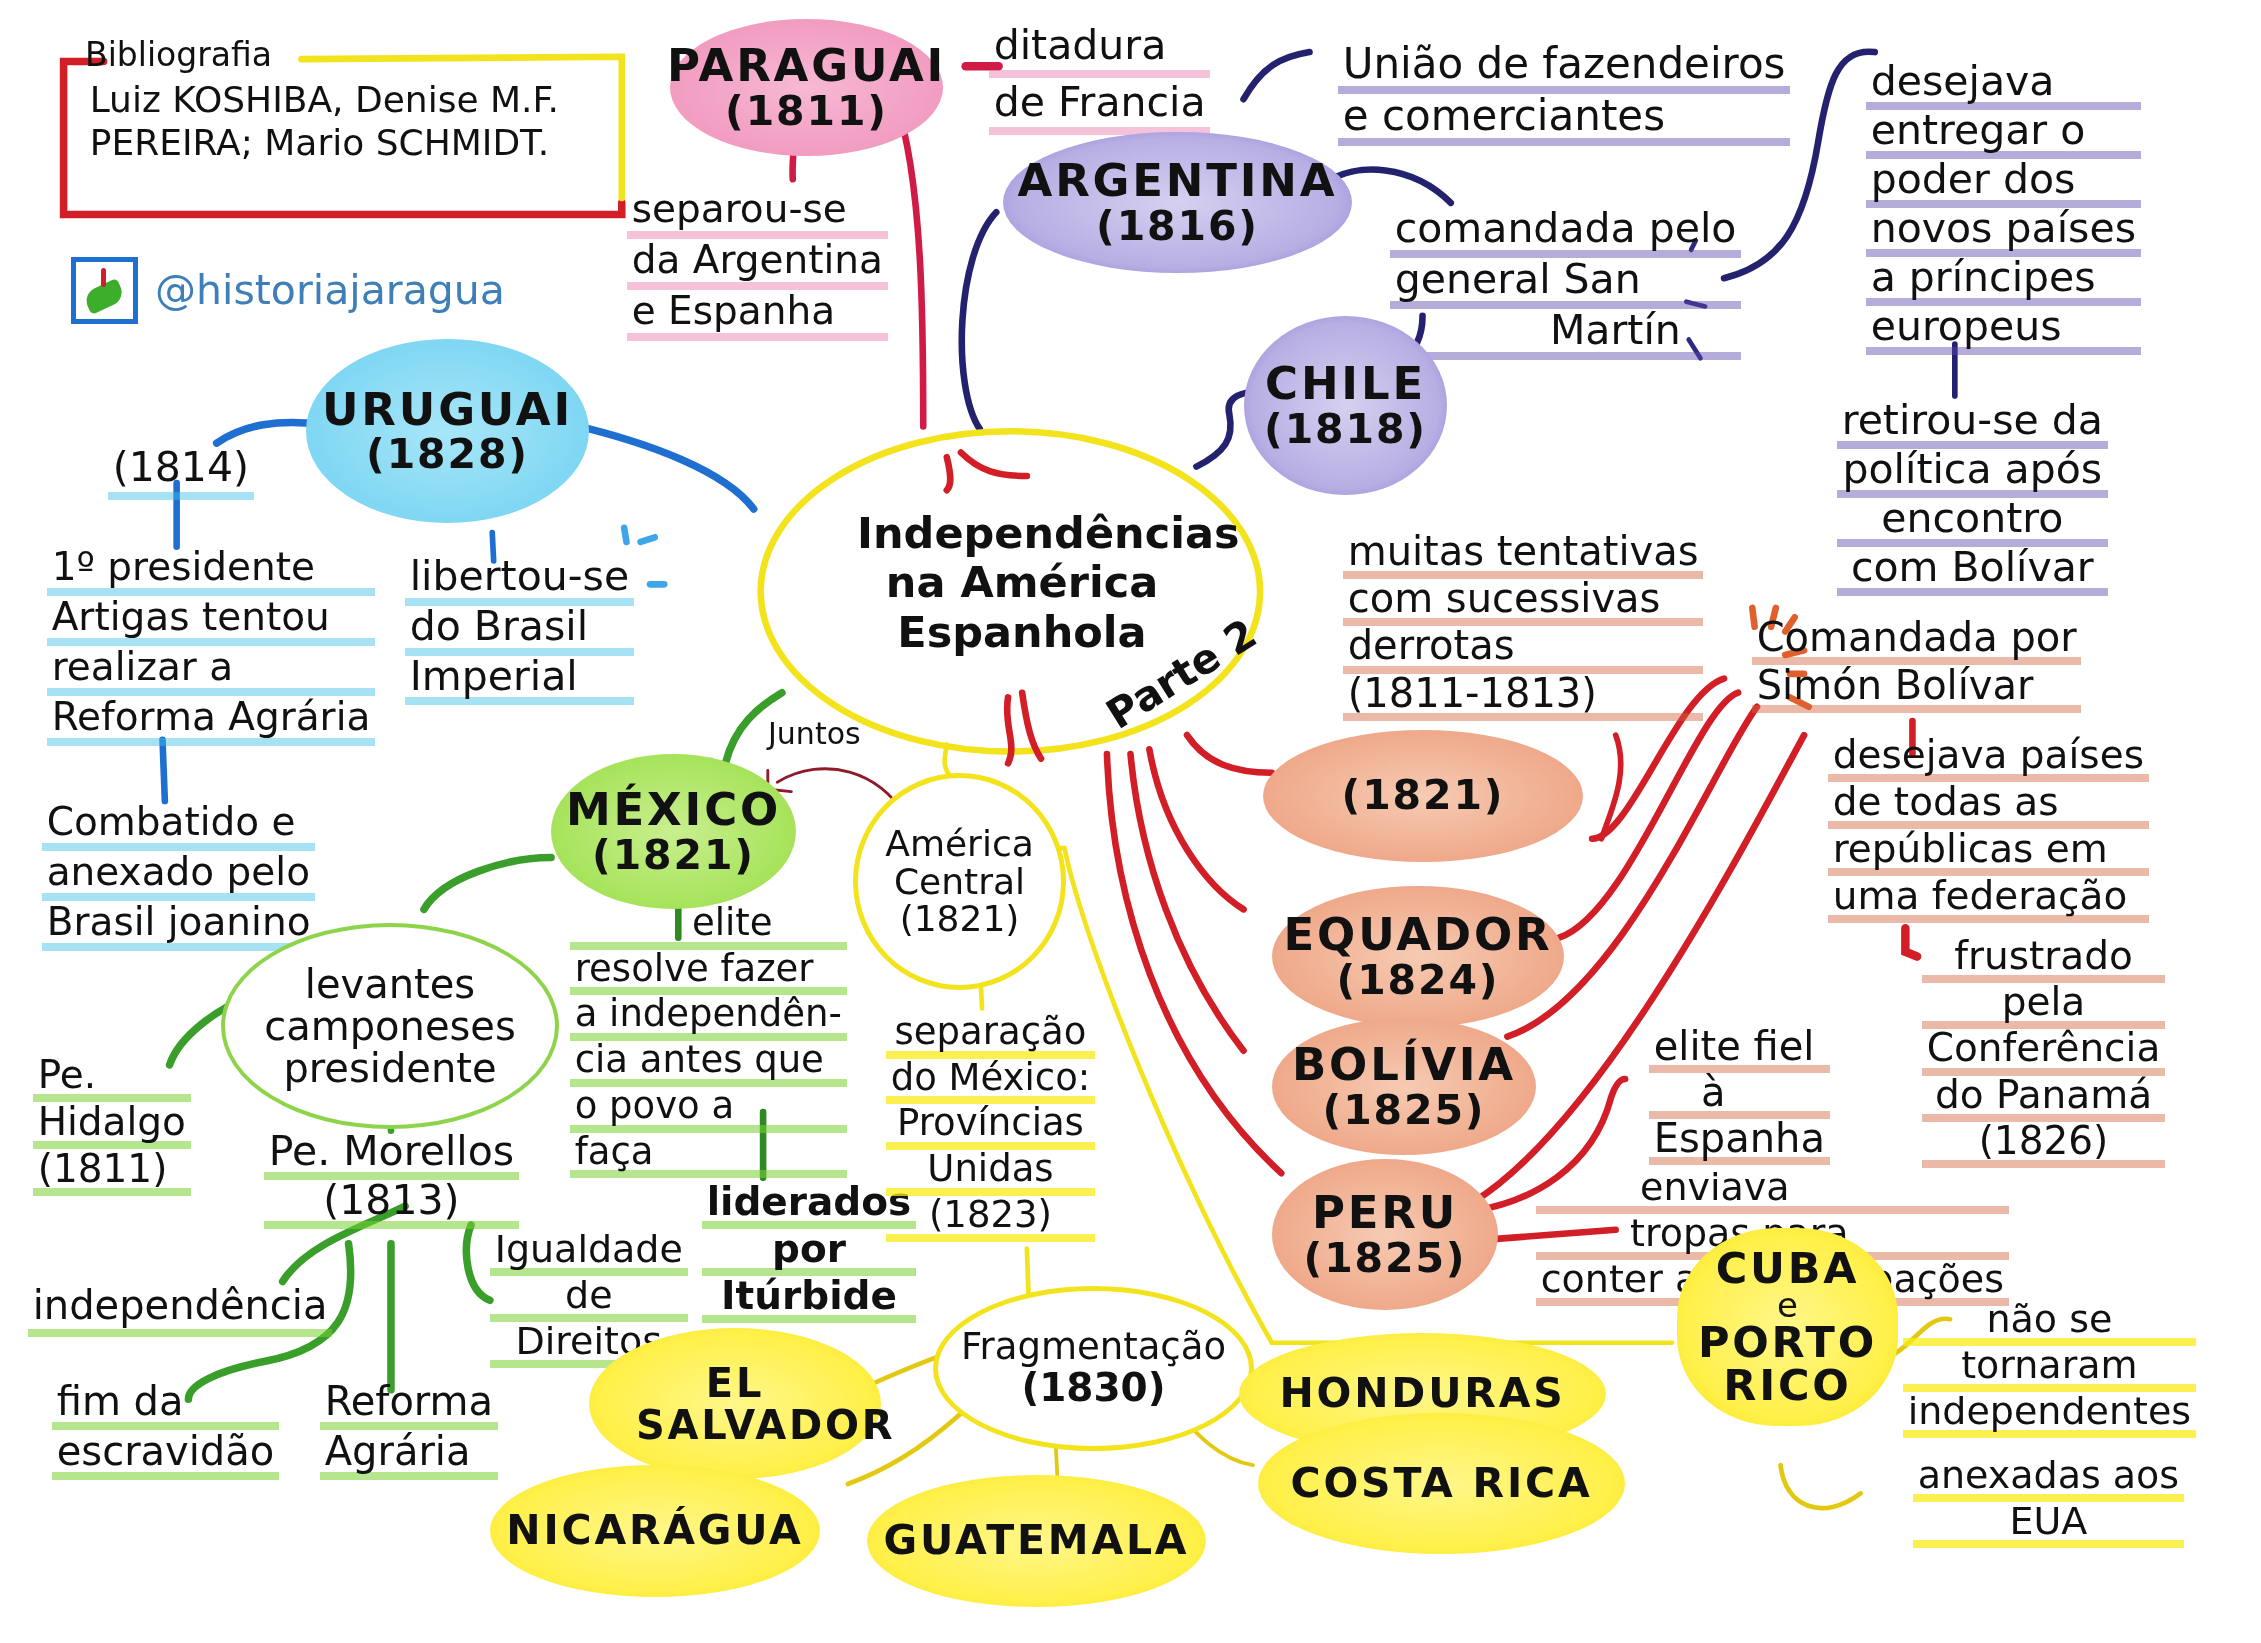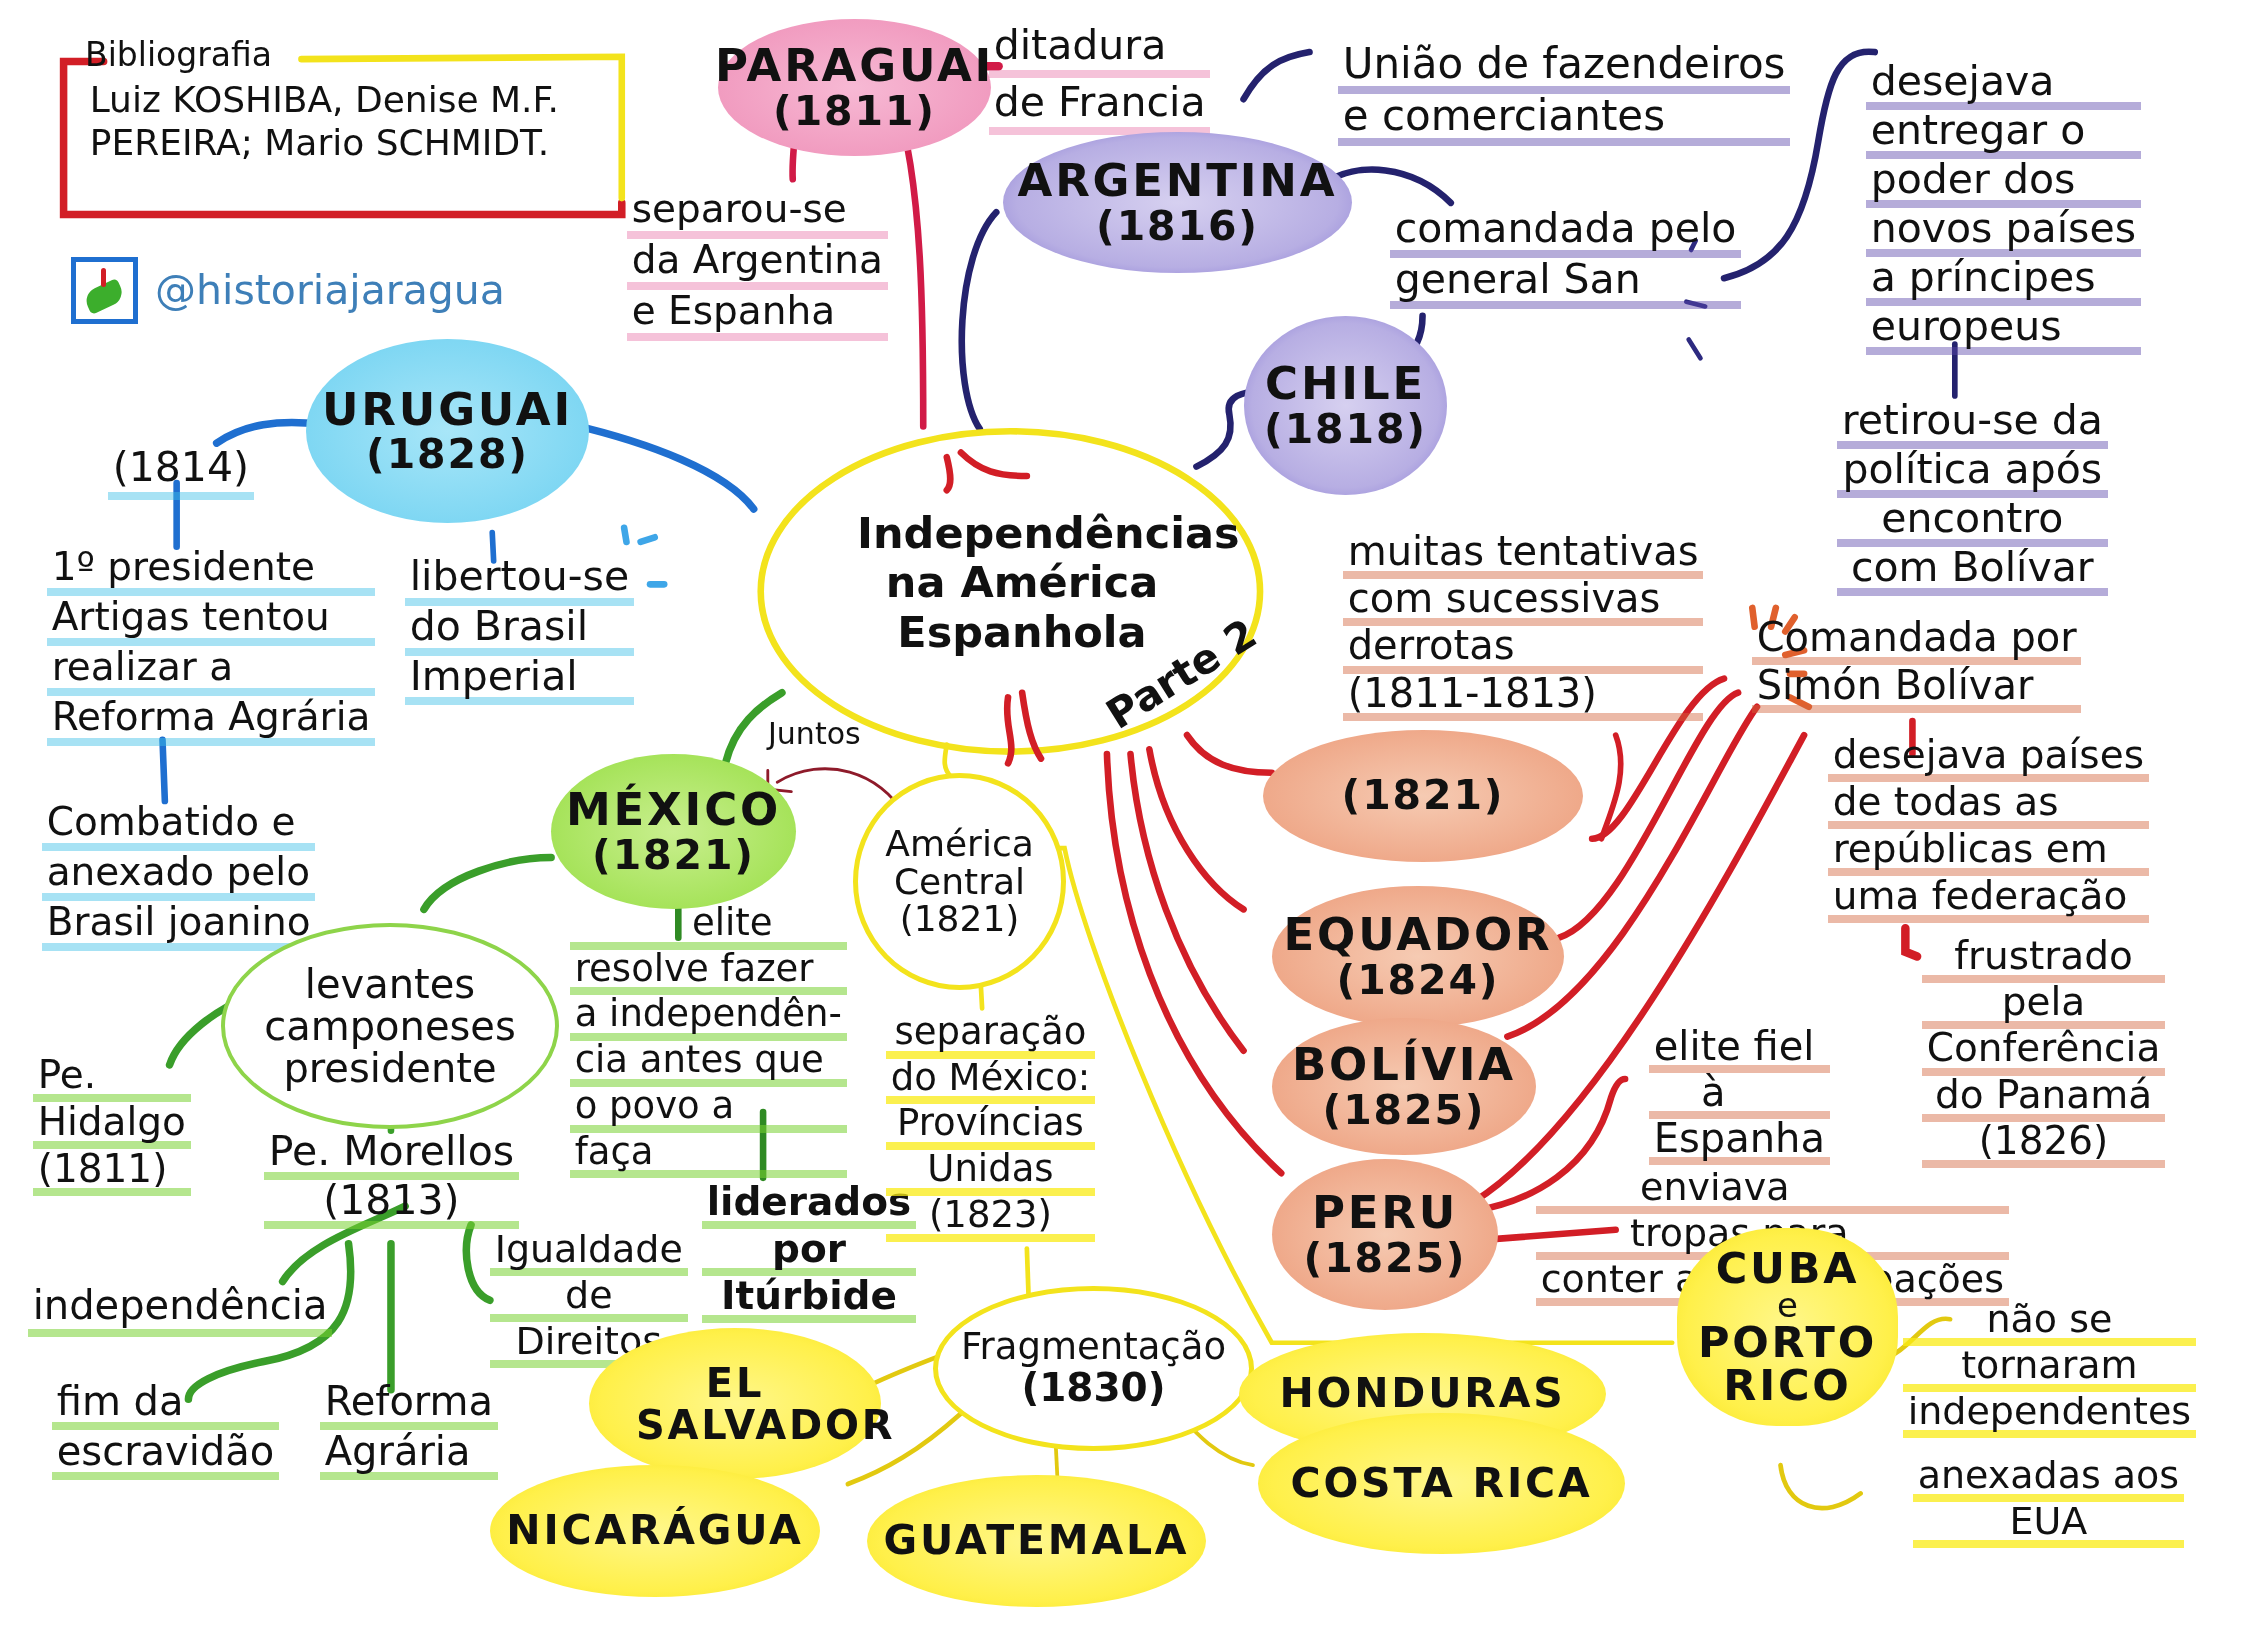--- a/index.html
+++ b/index.html
@@ -134,21 +134,21 @@
 </div>
 <div class="note" style="left:155px;top:266px;font-size:41px;color:#3e7fb8;">@historiajaragua</div>
 
 <div class="abs" style="left:857px;top:509px;width:330px;text-align:center;font-size:43px;font-weight:bold;line-height:1.15;">
   <div>Independências</div>
   <div>na América</div>
   <div>Espanhola</div>
 </div>
 <div class="abs" style="left:1098px;top:650px;font-size:41px;font-weight:bold;transform:rotate(-32deg);">Parte 2</div>
 
-<div class="blob pink" style="left:718px;top:19px;width:273px;height:137px;">
+<div class="blob pink" style="left:670px;top:19px;width:273px;height:137px;">
   <div class="name">PARAGUAI</div>
   <div class="year">(1811)</div>
 </div>
 <div class="note hl-pink" style="left:989px;top:21px;font-size:41px;">
   <span class="ln">ditadura</span>
   <span class="ln">de Francia</span>
 </div>
 <div class="note hl-pink" style="left:627px;top:188px;font-size:39px;line-height:1.1;">
   <span class="ln">separou-se</span>
   <span class="ln">da Argentina</span>
@@ -159,20 +159,21 @@
   <div class="name">ARGENTINA</div>
   <div class="year">(1816)</div>
 </div>
 <div class="note hl-purple" style="left:1338px;top:42px;font-size:42px;line-height:1.05;">
   <span class="ln">União de fazendeiros</span>
   <span class="ln">e comerciantes</span>
 </div>
 <div class="note hl-purple" style="left:1390px;top:207px;font-size:41px;line-height:1.05;">
   <span class="ln">comandada pelo</span>
   <span class="ln">general San</span>
+  <span class="ln" style="padding-left:160px;">Martín</span>
 </div>
 <div class="note hl-purple" style="left:1866px;top:61px;font-size:41px;line-height:1.0;">
   <span class="ln">desejava</span>
   <span class="ln">entregar o</span>
   <span class="ln">poder dos</span>
   <span class="ln">novos países</span>
   <span class="ln">a príncipes</span>
   <span class="ln">europeus</span>
 </div>
 <div class="note hl-purple" style="left:1837px;top:400px;font-size:41px;line-height:1.0;text-align:center;">

